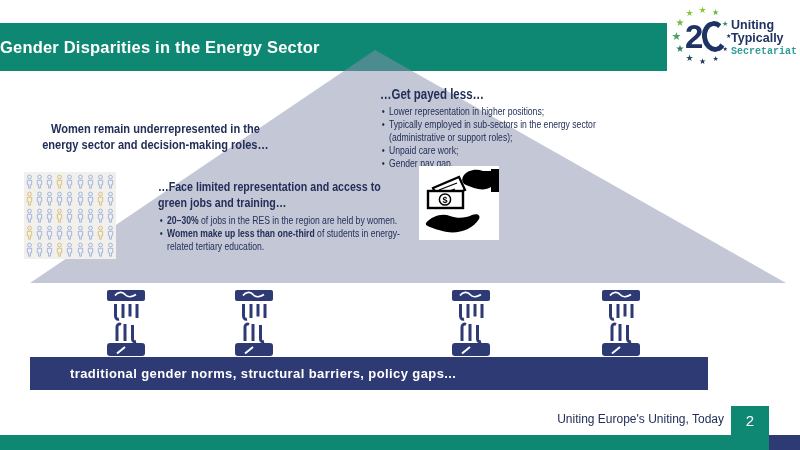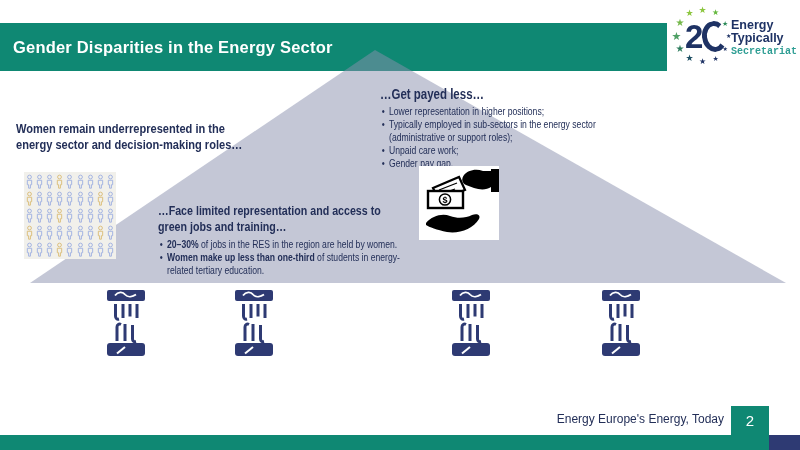--- a/index.html
+++ b/index.html
@@ -2,21 +2,21 @@
 <html style="--header-green: #0f8873; --navy: #2e3a73; --text-navy: #232f58; --triangle: #8a90ad; --logo-navy: #1e3264; --logo-teal: #2f9e94; --person-blue: #a3b3e2; --person-yellow: #dcbf7d;"><head>
 <meta charset="utf-8">
 <style>
   html,body{margin:0;padding:0;background:#fff;}
   .slide{
     position:relative;width:800px;height:450px;overflow:hidden;background:#fff;
     font-family:"Liberation Sans", sans-serif;
   }
   
   .header{position:absolute;left:0;top:23px;width:667px;height:48px;background:var(--header-green);z-index:1;}
-  .title{color:#fff;font-size:16.5px;font-weight:bold;line-height:48px;padding-left:13px;letter-spacing:.2px;}
+  .title{color:#fff;font-size:16.5px;font-weight:bold;line-height:48px;padding-left:0;letter-spacing:.2px;}
   
   .triangle{position:absolute;left:0;top:0;width:800px;height:450px;z-index:2;pointer-events:none;}
   
   .logo{position:absolute;left:664px;top:3px;width:134px;height:72px;z-index:3;}
   .stars{position:absolute;left:6px;top:0;width:66px;height:66px;}
   .star{position:absolute;line-height:1;}
   .num{position:absolute;left:21px;top:17px;display:flex;align-items:center;}
   .d2{font-size:33px;font-weight:800;color:var(--logo-navy);letter-spacing:-2px;line-height:1;}
   .ring{display:inline-block;width:15px;height:21px;border:5px solid var(--logo-navy);border-right-color:transparent;border-radius:50%;transform:rotate(-8deg);margin-left:1px;}
   .logo-text{position:absolute;left:67px;top:16px;}
@@ -24,23 +24,23 @@
   .lt2{font-size:10px;font-weight:bold;color:var(--logo-teal);line-height:13px;font-family:Liberation Mono, monospace;}
   
   .blk{position:absolute;z-index:3;color:var(--text-navy);}
   .cond{transform:scaleX(0.82);transform-origin:0 0;}
   .h{font-size:13px;font-weight:bold;line-height:16px;}
   .h14{font-size:13.5px;font-weight:bold;line-height:16px;}
   .bullets{margin-top:3px;}
   .b-row{position:relative;font-size:10.5px;line-height:13px;padding-left:11px;}
   .b-row::before{content:"\2022";position:absolute;left:2px;top:0;}
   .bb{font-weight:bold;}
-  .blk-left{left:16px;top:121px;width:280px;}
+  .blk-left{left:16px;top:121px;width:280px;text-align:center;}
   .blk-left .cond{width:340px;}
-  .blk-jobs{left:158px;top:179px;width:256px;margin-top:24px;}
+  .blk-jobs{left:158px;top:179px;width:256px;}
   .blk-jobs .cond{width:312px;}
   .blk-pay{left:380px;top:86px;width:224px;}
   .blk-pay .cond{width:272px;}
   .blk-pov{left:543px;top:200px;width:215px;}
   .blk-pov .cond{width:262px;}
   .blk-pov .b-row{padding-left:16px;}
   .blk-pov .b-row::before{left:5px;}
   
   .pictogram{position:absolute;left:24px;top:172px;width:92px;height:87px;background:#f1f0eb;z-index:3;
     display:flex;flex-direction:column;justify-content:space-around;padding:1px 0;box-sizing:border-box;}
@@ -92,21 +92,21 @@
         <span class="star" style="color: rgb(46, 125, 94); font-size: 10px; left: 5.48334px; top: 41px;">★</span>
         <span class="star" style="color: rgb(79, 160, 101); font-size: 11px; left: 1.5px; top: 27.5px;">★</span>
         <span class="star" style="color: rgb(116, 183, 74); font-size: 10px; left: 5.48334px; top: 15px;">★</span>
         <span class="star" style="color: rgb(140, 198, 63); font-size: 9px; left: 15.5px; top: 5.98334px;">★</span>
       </div>
     <div class="num">
       <span class="d2">2</span>
       <span class="ring"></span>
     </div>
     <div class="logo-text">
-      <div class="lt1">Energy</div>
+      <div class="lt1">Uniting</div>
       <div class="lt1">Typically</div>
       <div class="lt2">Secretariat</div>
     </div>
   </div>
 
   <div class="blk blk-left">
     <div class="cond">
       <div class="h14">
         <span style="display:block">Women remain underrepresented in the</span>
         <span style="display:block">energy sector and decision-making roles…</span>
@@ -470,21 +470,24 @@
     <svg viewBox="0 0 44 69">
       <rect x="3" y="1" width="38" height="11" rx="2" fill="currentColor"></rect>
       <path d="M11 6.5 C14 2.5 19 2.5 21 5.5 C24 9 29 7.5 32 5.5" fill="none" stroke="#fff" stroke-width="1.8"></path>
       <path d="M11.5 15 V27 C11.5 29.5 13 30.5 15 30 M19 15 V29 M26 15 V27.5 M33 15 V29" fill="none" stroke="currentColor" stroke-width="3"></path>
       <path d="M13 38 C13 35.5 15 34.5 17 35.5 M13 38 V52 M21 35 V52 M28.5 36 V50 C28.5 52 30 53 32 52.5" fill="none" stroke="currentColor" stroke-width="3"></path>
       <rect x="3" y="54" width="38" height="13" rx="3" fill="currentColor"></rect>
       <path d="M13 64.5 L21 58" fill="none" stroke="#fff" stroke-width="2"></path>
     </svg>
   </div>
 
-
-  <div class="footer-text">Energy Europe's Energy, Today</div>
+  <div class="foundation">
+    <span>traditional gender norms, structural barriers, policy gaps...</span>
+  </div>
+
+  <div class="footer-text">Uniting Europe's Uniting, Today</div>
   <div class="page-box">
     <span>2</span>
   </div>
   <div class="bottom-teal"></div>
   <div class="bottom-navy"></div>
 
 </div>
 
 </body></html>

